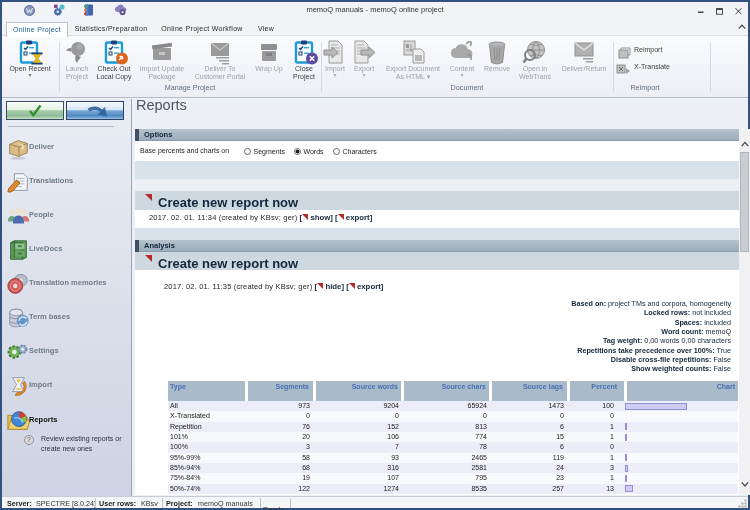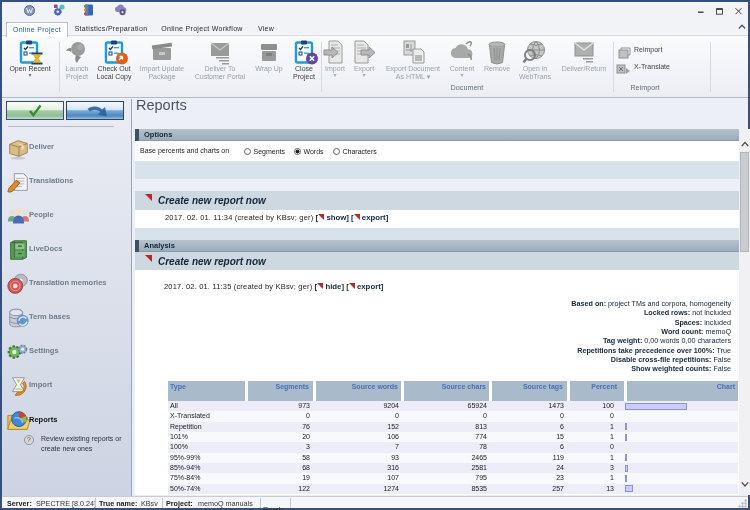--- a/index.html
+++ b/index.html
@@ -44,21 +44,21 @@
   .sechead { position:absolute; left:2px; width:604px; height:12px;
              background:linear-gradient(#b4c2cc,#9cadbb); border-bottom:1px solid #8a9cab; }
   .secbar { position:absolute; left:0px; width:4px; height:12px; background:#3d5064; }
   .sechead span { position:absolute; left:9px; top:1px; font-size:7.5px; font-weight:bold; color:#132639; }
   .whiterow { position:absolute; left:2px; width:604px; background:#ffffff; }
   .bluegap { position:absolute; left:2px; width:604px; background:#d8e2eb; }
   .createrow { position:absolute; left:2px; width:604px; background:#cdd8e1; }
   .flag { display:inline-block; width:0; height:0; border-top:7px solid #b62b28; border-left:7px solid transparent; }
   .flag2 { display:inline-block; width:0; height:0; border-top:6px solid #b62b28; border-left:6px solid transparent; vertical-align:0px; }
   .lnk { font-size:7.8px; color:#13263a; letter-spacing:0; }
-  .ctext { font-size:10px; font-weight:bold; color:#13263a;font-style:italic; }
+  .ctext { font-size:13px; font-weight:bold; color:#13263a; }
   .dtext { font-size:7px; color:#222; }
 
   
   .inforow { position:absolute; right:6px; font-size:7.2px; color:#13263a; text-align:right; white-space:nowrap; }
   .inforow b { color:#13263a;padding-left:40px; }
 
   .radio { position:absolute; width:7px; height:7px; border-radius:50%; border:1px solid #666; background:#fff; }
   .radio.sel { background:radial-gradient(circle, #222 0 1.8px, #fff 2.2px); }
 
   .tr { position:absolute; left:0; width:570px; height:10.33px; }
@@ -71,20 +71,21 @@
 
   
   #status { position:absolute; left:0; top:494px; width:746px; height:12px; background:#f5f6f8; border-top:1px solid #c6ccd6; font-size:7.2px; color:#333; }
   #status b { color:#222; }
   .ssep { position:absolute; top:1px; width:1px; height:10px; background:#c0c4cc; }
 </style>
 </head>
 <body>
 <div id="win">
   <div id="titlebar">
+    <div id="title">memoQ manuals - memoQ online project</div>
     <svg class="abs" style="left:22px;top:3px" width="11" height="11" viewBox="0 0 11 11">
       <circle cx="5.5" cy="5.5" r="5" fill="#8496bc"></circle>
         <circle cx="5.5" cy="5.5" r="5" fill="none" stroke="#5a6e9a"></circle>
       <path d="M2.5 3 L4.2 7.8 L5.5 4.5 L6.8 7.8 L8.5 3" stroke="#e8ecf4" stroke-width="1" fill="none"></path>
     </svg>
     <svg class="abs" style="left:51px;top:2px" width="12" height="12" viewBox="0 0 12 12">
       <rect x="1" y="0.5" width="3.6" height="3.6" rx="0.5" fill="#8a4a9a"></rect>
       <circle cx="9" cy="3" r="2.6" fill="#55bccc"></circle>
       <circle cx="4.8" cy="7.8" r="3.4" fill="#4a6cb0" stroke="#38568e" stroke-dasharray="1.4 1"></circle>
       <circle cx="4.8" cy="7.8" r="1.3" fill="#e8ecf4"></circle>
@@ -115,20 +116,21 @@
     <div class="tab" style="left:248px;width:32px">View</div>
     <svg class="abs" style="left:736px;top:8px" width="8" height="6" viewBox="0 0 8 6">
         <path d="M0.8 4.5 L4 1.2 L7.2 4.5" stroke="#555" stroke-width="1.3" fill="none"></path>
       </svg>
   </div>
   <div id="ribbon">
     <div class="rdiv" style="left:57px"></div>
     <div class="rdiv" style="left:319px"></div>
     <div class="rdiv" style="left:611px"></div>
     <div class="rdiv" style="left:708px"></div>
+    <div class="glabel" style="left:120px;width:136px">Manage Project</div>
     <div class="glabel" style="left:400px;width:130px">Document</div>
     <div class="glabel" style="left:605px;width:76px">Reimport</div>
 
     <div class="rbtn" style="left:2px;width:52px">
       <svg class="ric" width="30" height="25" viewBox="0 0 30 25">
         <rect x="6" y="2.5" width="16" height="20" rx="1.5" fill="#fff" stroke="#1e9ad6" stroke-width="2.4"></rect>
         <rect x="11" y="0.5" width="6" height="4" rx="1" fill="#1d3f7a"></rect>
         <path d="M9 8 l1.5 1.5 L13 6.5" stroke="#1d3f7a" stroke-width="1.4" fill="none"></path>
         <rect x="14" y="7" width="5" height="1.4" fill="#2aa8dc"></rect>
         <rect x="9" y="12" width="3" height="3" fill="none" stroke="#1d3f7a"></rect>
@@ -409,21 +411,21 @@
         <span class="radio" style="left:198px;top:7px"></span>
           <span class="abs dtext" style="left:207.5px;top:7px">Characters</span>
       </div>
       <div class="bluegap" style="top:62px;height:18px"></div>
 
       <div class="createrow" style="top:92px;height:19px">
         <span class="flag" style="position:absolute;left:10px;top:3px"></span>
         <span class="ctext" style="position:absolute;left:23px;top:4px">Create new report now</span>
       </div>
       <div class="whiterow" style="top:111px;height:18px">
-        <span class="dtext" style="position:absolute;left:30px;top:3px;font-size:7.5px;letter-spacing:0.18px">2017. 02. 01. 11:34 (created by KBsv; ger) <b class="lnk">[<span class="flag2"></span> show] [<span class="flag2"></span> export]</b></span>
+        <span class="dtext" style="position:absolute;left:14px;top:3px;font-size:7.5px;letter-spacing:0.18px">2017. 02. 01. 11:34 (created by KBsv; ger) <b class="lnk">[<span class="flag2"></span> show] [<span class="flag2"></span> export]</b></span>
       </div>
       <div class="bluegap" style="top:129px;height:12px"></div>
 
       <div class="sechead" style="top:141px">
           <div class="secbar"></div>
           <span>Analysis</span>
         </div>
       <div class="createrow" style="top:153px;height:18px">
         <span class="flag" style="position:absolute;left:10px;top:3px"></span>
         <span class="ctext" style="position:absolute;left:23px;top:4px">Create new report now</span>
@@ -550,21 +552,21 @@
       <div class="abs" style="left:1px;top:23px;width:9px;height:100px;background:#c9ccd1;border:1px solid #b2b6bc"></div>
       <svg class="abs" style="left:1.5px;top:352px" width="8" height="7" viewBox="0 0 8 7">
           <path d="M0.8 1.4 L4 5 L7.2 1.4" stroke="#4a4a4a" stroke-width="1.3" fill="none"></path>
         </svg>
     </div>
   </div>
   <div id="status">
     <b class="abs" style="left:5px;top:2px">Server:</b>
     <span class="abs" style="left:34px;top:2px">SPECTRE [8.0.24]</span>
     <div class="ssep" style="left:93px"></div>
-    <b class="abs" style="left:97px;top:2px">True name:</b>
+    <b class="abs" style="left:97px;top:2px">User rows:</b>
     <span class="abs" style="left:139px;top:2px">KBsv</span>
     <div class="ssep" style="left:160px"></div>
     <b class="abs" style="left:164px;top:2px">Project:</b>
     <span class="abs" style="left:196px;top:2px">memoQ manuals</span>
     <div class="ssep" style="left:258px"></div>
     <span class="abs" style="left:261px;top:8px">Ready.</span>
     <div class="ssep" style="left:288px"></div>
     <svg class="abs" style="left:736px;top:2px" width="9" height="9" viewBox="0 0 9 9">
       <g fill="#a8acb4">
           <rect x="6.5" y="0.5" width="2" height="2"></rect>

